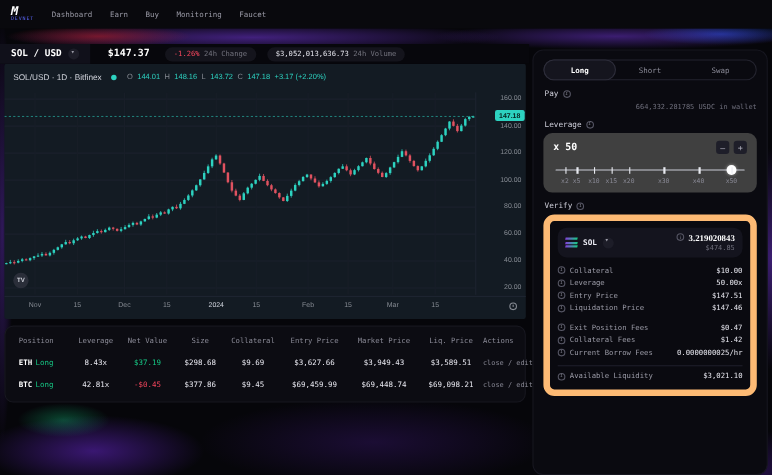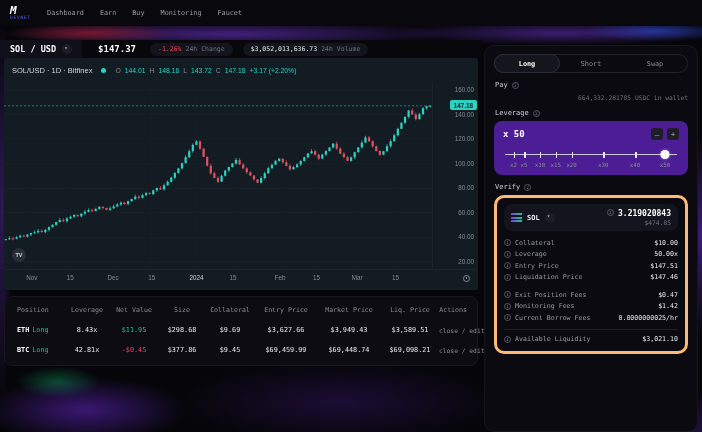--- a/index.html
+++ b/index.html
@@ -118,41 +118,41 @@
   .pay-usd { font-size:6.3px; color:#6f6f7c; margin-top:1px; }
   .max-btn { align-self:center; background:#23232e; color:#9a9aa6; font-size:6px;
     padding:2.5px 6px; border-radius:4px; border:none; margin-right:6px; }
   .token-box { width:60px; background:#171722; display:flex; align-items:center;
     justify-content:center; gap:3px; }
   .coin { width:13px; height:13px; border-radius:50%; border:1.5px solid #3c3c4c;
     color:#b9b9c6; font-size:6.5px; display:flex; align-items:center; justify-content:center; }
   .token-name { font-size:7px; font-weight:bold; color:#ececf4; }
   .chev-sm { font-size:5.5px; color:#9a9aa6; }
   .wallet-balance { text-align:right; font-size:6.3px; color:#6f6f7c; margin-top:5px; }
-  .lev-card { background:#4c1d95; border-radius:8px; padding:7px 9px 5px; margin-top:3px; }
+  .lev-card { background:#404040; border-radius:8px; padding:7px 9px 5px; margin-top:3px; }
   .lev-top { display:flex; align-items:center; }
   .lev-value { font-size:9px; font-weight:bold; color:#fff; }
   .lev-btns { margin-left:auto; display:flex; gap:4px; }
   .lev-btn { width:12px; height:12px; background:#1e1e29; border-radius:3px; border:none;
     color:#b5b5c2; font-size:8px; line-height:11px; text-align:center; padding:0; }
   .slider { position:relative; height:10px; margin-top:9px; }
   .slider-track { position:absolute; left:2px; right:2px; top:4.5px; height:1.6px;
     background:#c9ccd6; border-radius:2px; }
   .slider-tick { position:absolute; top:2.5px; width:1.5px; height:6px; background:#e8eaf0; }
   .slider-thumb { position:absolute; top:0.5px; width:9px; height:9px; border-radius:50%;
     background:#fff; transform:translateX(-50%); box-shadow:0 0 3px rgba(255,255,255,.5); }
   .slider-labels { position:relative; height:8px; margin-top:3px; }
   .slider-labels span { position:absolute; transform:translateX(-50%); font-size:5.8px; color:#8a8a96; }
-  .verify-group { border:3px solid #fdba74; border-radius:10px; padding:6px 7px; margin-top:3px; }
+  .verify-group { border:6px solid #fdba74; border-radius:10px; padding:6px 7px; margin-top:3px; }
   .verify-card { background:#14141e; border-radius:8px; padding:5px 7px; display:flex; align-items:center; }
   .sol-logo { display:flex; flex-direction:column; gap:1.2px; margin-right:5px; }
   .sol-logo i { display:block; width:11px; height:2px; transform:skewX(-14deg);
     background:linear-gradient(90deg,#9945ff,#14f195); opacity:.85; }
   .verify-right { margin-left:auto; text-align:right; }
-  .verify-amt-row { display:flex; align-items:flex-start; gap:4px; justify-content:flex-end; }
+  .verify-amt-row { display:flex; align-items:flex-start; gap:4px; justify-content:flex-end;font-family:Liberation Serif, serif; }
   .verify-amt { font-size:8px; font-weight:bold; color:#fff; }
   .verify-usd { font-size:6.3px; color:#6f6f7c; margin-top:1px; }
   .drow { display:flex; align-items:center; height:11.5px; font-size:6.6px; }
   .drow .dl { display:flex; align-items:center; gap:4px; color:#9a9aa6; }
   .drow .dv { margin-left:auto; color:#e8e8f0; }
   .dgroup { margin-top:6px; }
   .divider { height:1px; background:#1e1e2a; margin:5px 0 4px; }
   .open-btn { display:block; width:100%; height:22px; margin-top:8px; border:none;
     border-radius:999px; background:var(--accent); color:#fff; font-size:7.5px;
     font-weight:bold; font-family:"DejaVu Sans Mono", monospace; }
@@ -502,21 +502,21 @@
     <div>Size</div>
     <div>Collateral</div>
     <div>Entry Price</div>
     <div>Market Price</div>
     <div>Liq. Price</div>
     <div>Actions</div>
   </div>
   <div class="ptable row">
     <div><span class="asset">ETH</span><span class="side-long">Long</span></div>
     <div>8.43x</div>
-    <div class="pnl-pos">$11.95</div>
+    <div class="pnl-pos">$37.19</div>
     <div>$298.68</div>
     <div>$9.69</div>
     <div>$3,627.66</div>
     <div>$3,949.43</div>
     <div>$3,589.51</div>
     <div class="actions">close / edit</div>
   </div>
   <div class="ptable row">
     <div><span class="asset">BTC</span><span class="side-long">Long</span></div>
     <div>42.81x</div>
@@ -636,21 +636,21 @@
       <div class="drow">
         <span class="dl">
             <span class="info-i">i</span>
             <span>Exit Position Fees</span>
           </span>
         <span class="dv">$0.47</span>
       </div>
       <div class="drow">
         <span class="dl">
             <span class="info-i">i</span>
-            <span>Monitoring Fees</span>
+            <span>Collateral Fees</span>
           </span>
         <span class="dv">$1.42</span>
       </div>
       <div class="drow">
         <span class="dl">
             <span class="info-i">i</span>
             <span>Current Borrow Fees</span>
           </span>
         <span class="dv">0.0000000025/hr</span>
       </div>

